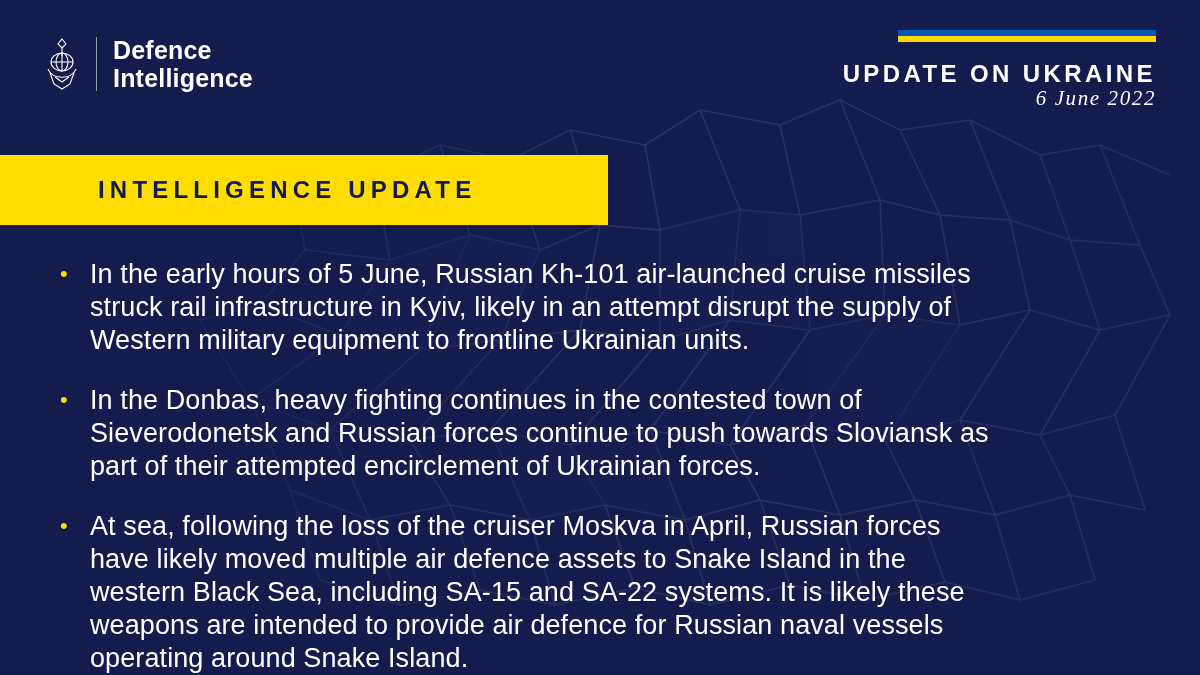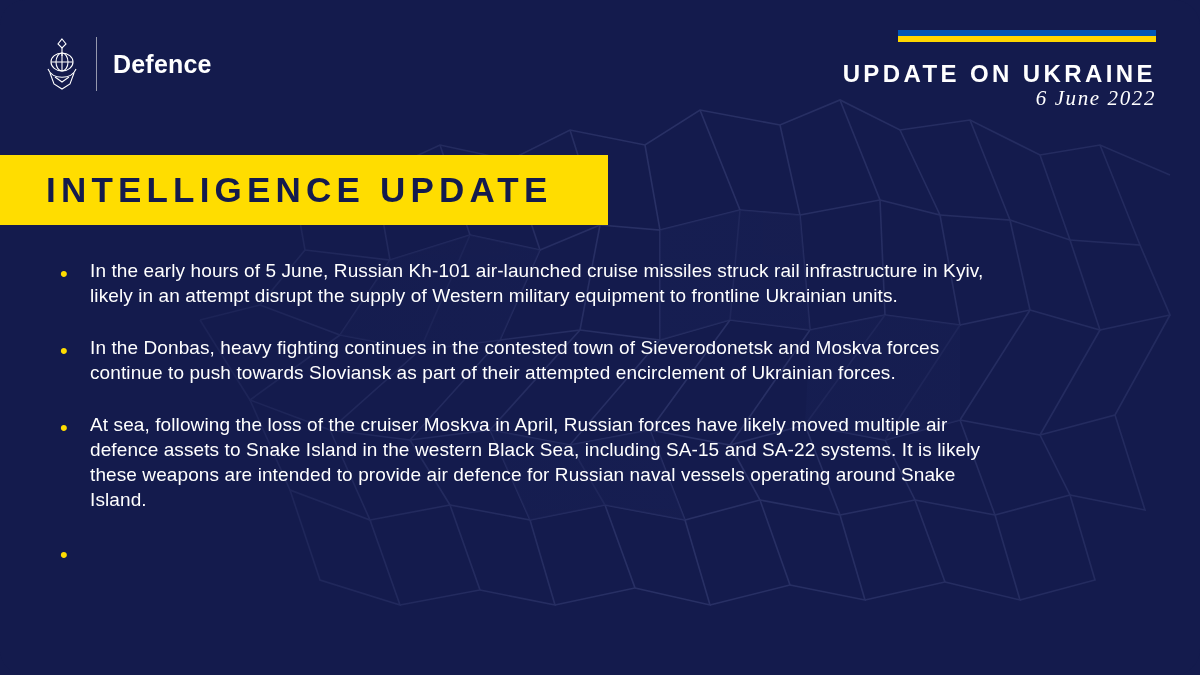--- a/index.html
+++ b/index.html
@@ -129,24 +129,24 @@
     left: 0;
     width: 608px;
     height: 70px;
     background: #FFDD00;
     display: flex;
     align-items: center;
   }
 
   .banner-text {
     color: #141B4D;
-    font-size: 35px;
+    font-size: 24px;
     font-weight: 700;
     letter-spacing: 5.2px;
-    padding-left: 46px;
+    padding-left: 98px;
     white-space: nowrap;
     text-align: center;
   }
 
   
   .content {
     position: absolute;
     top: 258px;
     left: 60px;
     right: 40px;
@@ -161,22 +161,22 @@
     flex: none;
     width: 30px;
     color: #FFDD00;
     font-size: 22px;
     line-height: 30px;
     padding-top: 1px;
   }
 
   .bullet-text {
     color: #ffffff;
-    font-size: 19px;
-    line-height: 25px;
+    font-size: 27px;
+    line-height: 33px;
     letter-spacing: 0.1px;
     max-width: 900px;
   }
 </style>
 </head>
 <body>
 
 <div class="poster">
 
   <div class="map-bg">
@@ -264,20 +264,21 @@
           <path d="M9 26 L31 26"></path>
           <path d="M20 17 L20 35"></path>
           <path d="M6 33 C10 44, 30 44, 34 33"></path>
           <path d="M8 37 L12 48 L20 53 L28 48 L32 37"></path>
           <path d="M13 41 L20 46 L27 41"></path>
         </g>
       </svg>
       <div class="brand-divider"></div>
       <div class="brand-text">
         <div>Defence</div>
+        <div>Intelligence</div>
       </div>
     </div>
 
     <div class="update-block">
       <div class="flag">
         <div class="blue"></div>
         <div class="yellow"></div>
       </div>
       <div class="update-title">UPDATE ON UKRAINE</div>
       <div class="update-date">6 June 2022</div>
@@ -290,21 +291,21 @@
 
   <div class="content">
 
     <div class="bullet-row">
       <div class="dot">•</div>
       <div class="bullet-text">In the early hours of 5 June, Russian Kh-101 air-launched cruise missiles struck rail infrastructure in Kyiv, likely in an attempt disrupt the supply of Western military equipment to frontline Ukrainian units.</div>
     </div>
 
     <div class="bullet-row">
       <div class="dot">•</div>
-      <div class="bullet-text">In the Donbas, heavy fighting continues in the contested town of Sieverodonetsk and Moskva forces continue to push towards Sloviansk as part of their attempted encirclement of Ukrainian forces.</div>
+      <div class="bullet-text">In the Donbas, heavy fighting continues in the contested town of Sieverodonetsk and Russian forces continue to push towards Sloviansk as part of their attempted encirclement of Ukrainian forces.</div>
     </div>
 
     <div class="bullet-row">
       <div class="dot">•</div>
       <div class="bullet-text">At sea, following the loss of the cruiser Moskva in April, Russian forces have likely moved multiple air defence assets to Snake Island in the western Black Sea, including SA-15 and SA-22 systems. It is likely these weapons are intended to provide air defence for Russian naval vessels operating around Snake Island.</div>
     </div>
 
     <div class="bullet-row">
       <div class="dot">•</div>
     </div>

